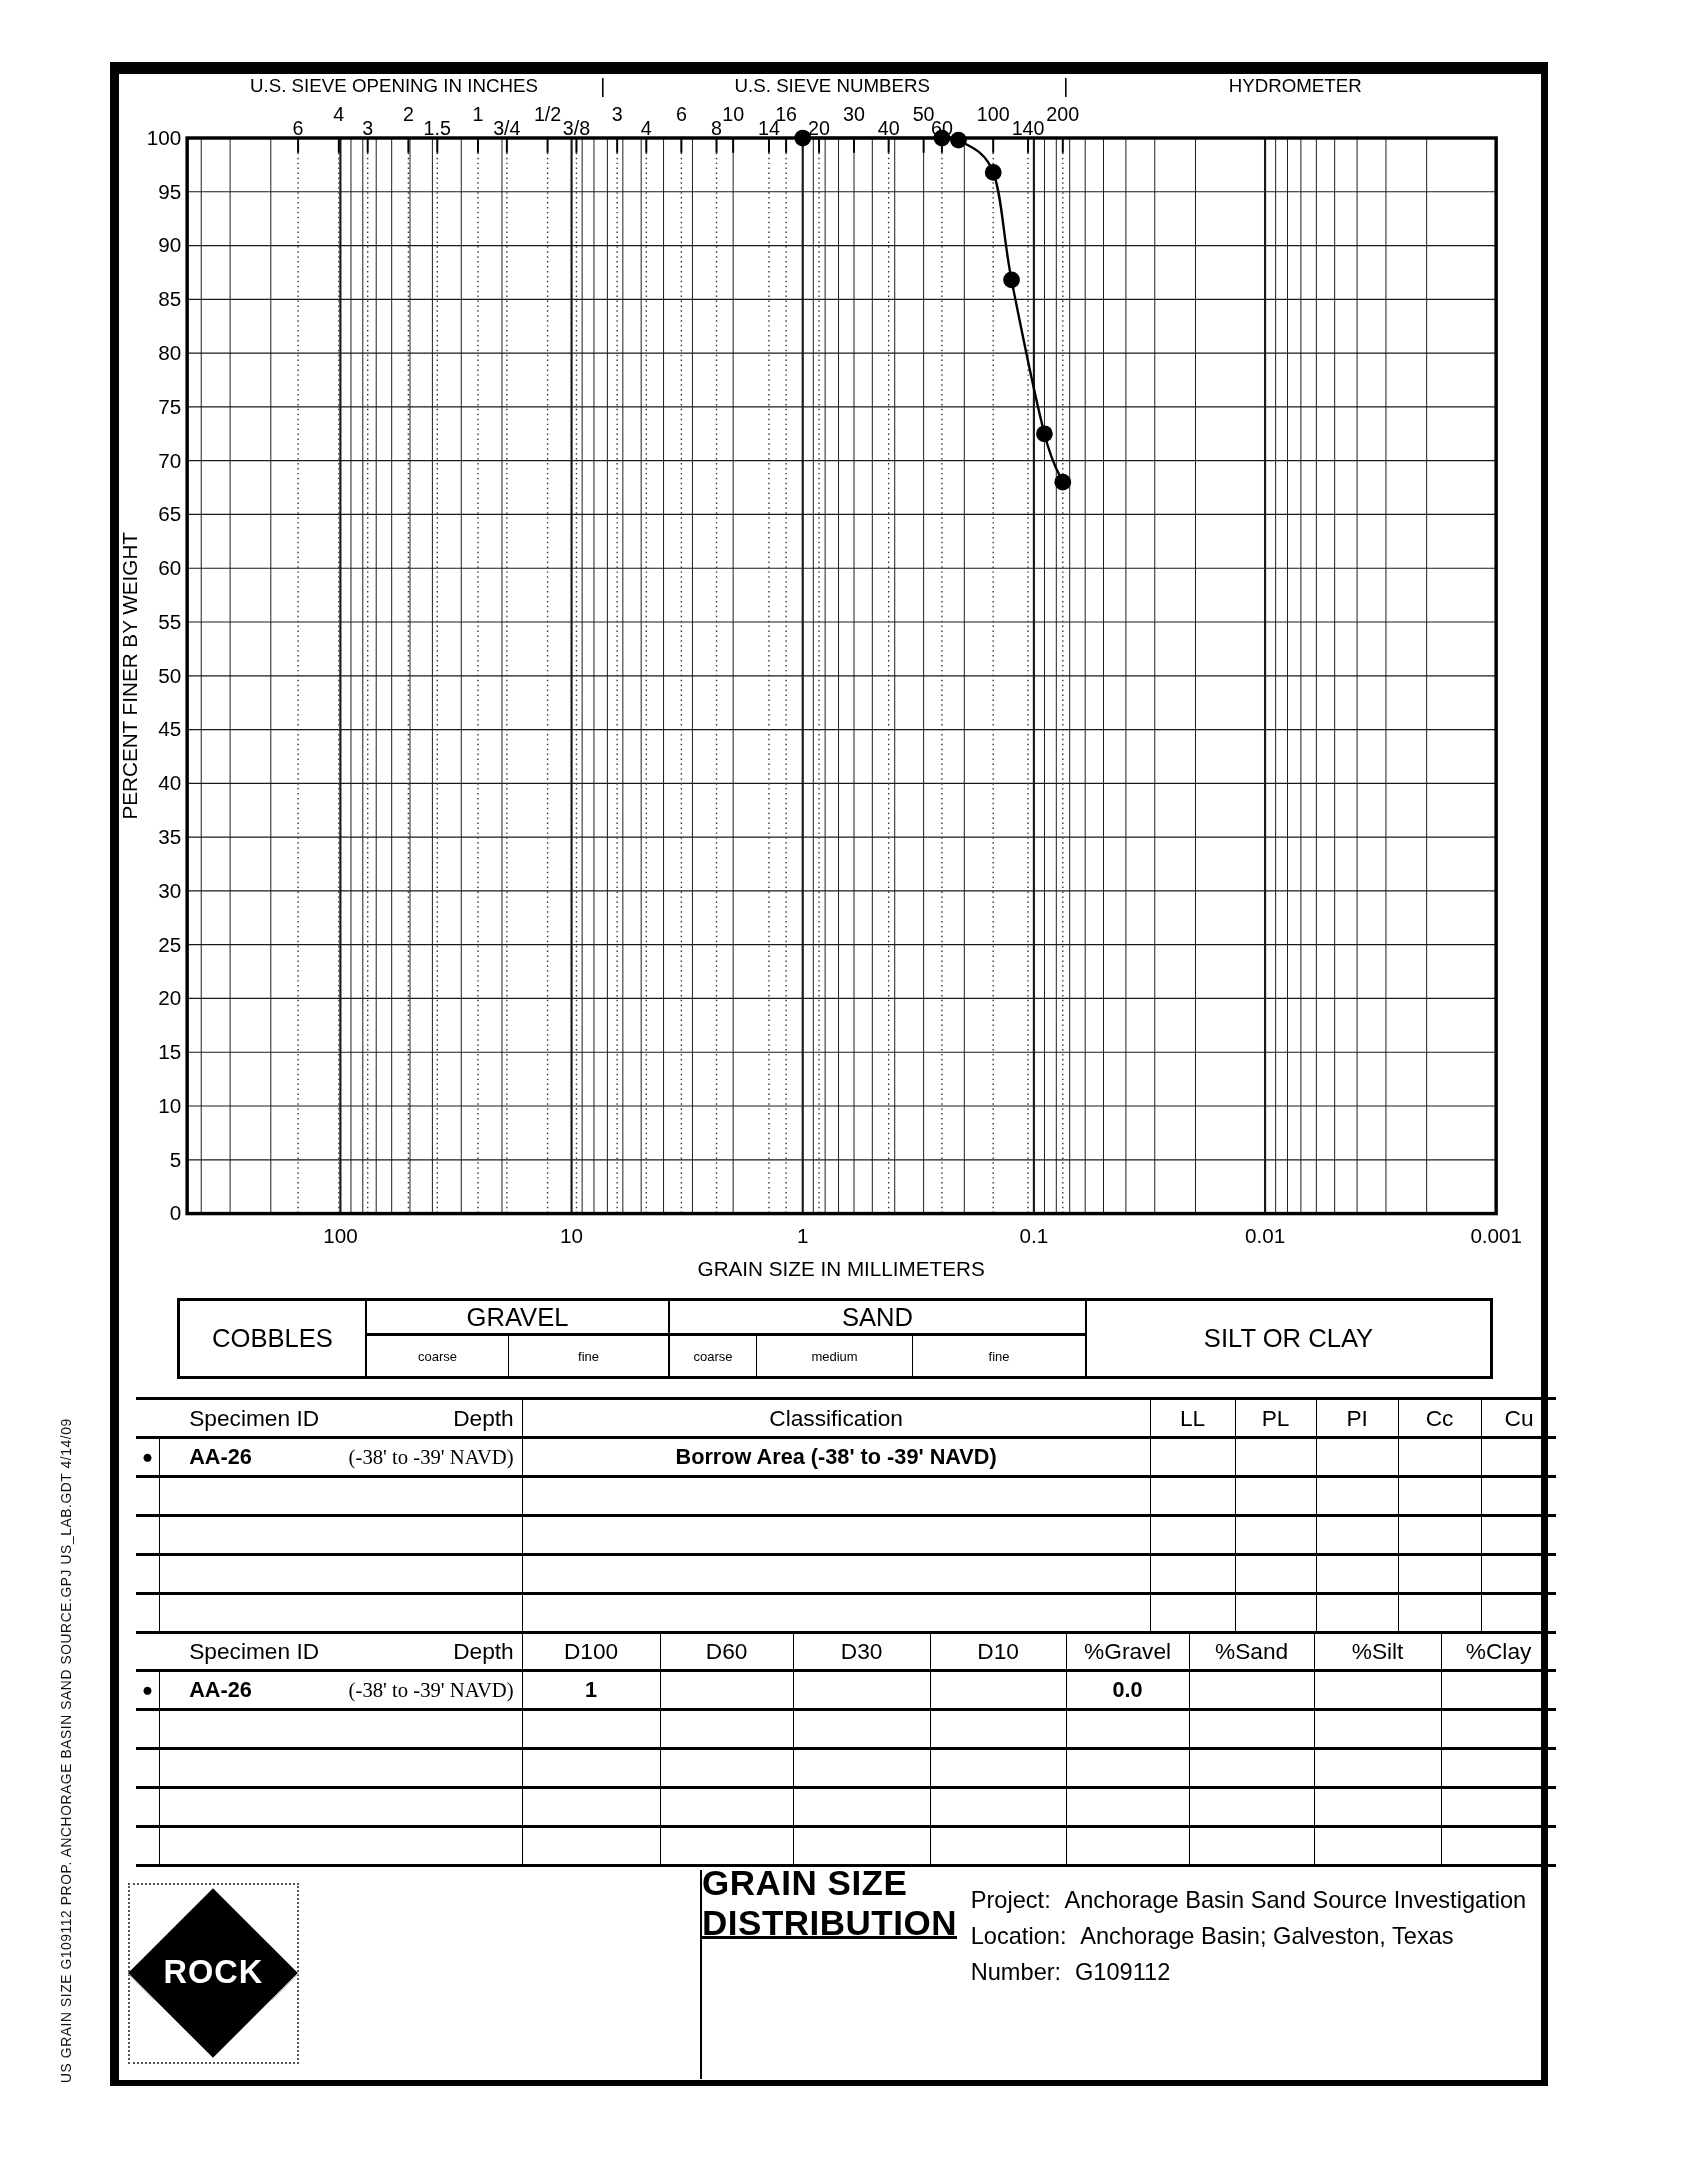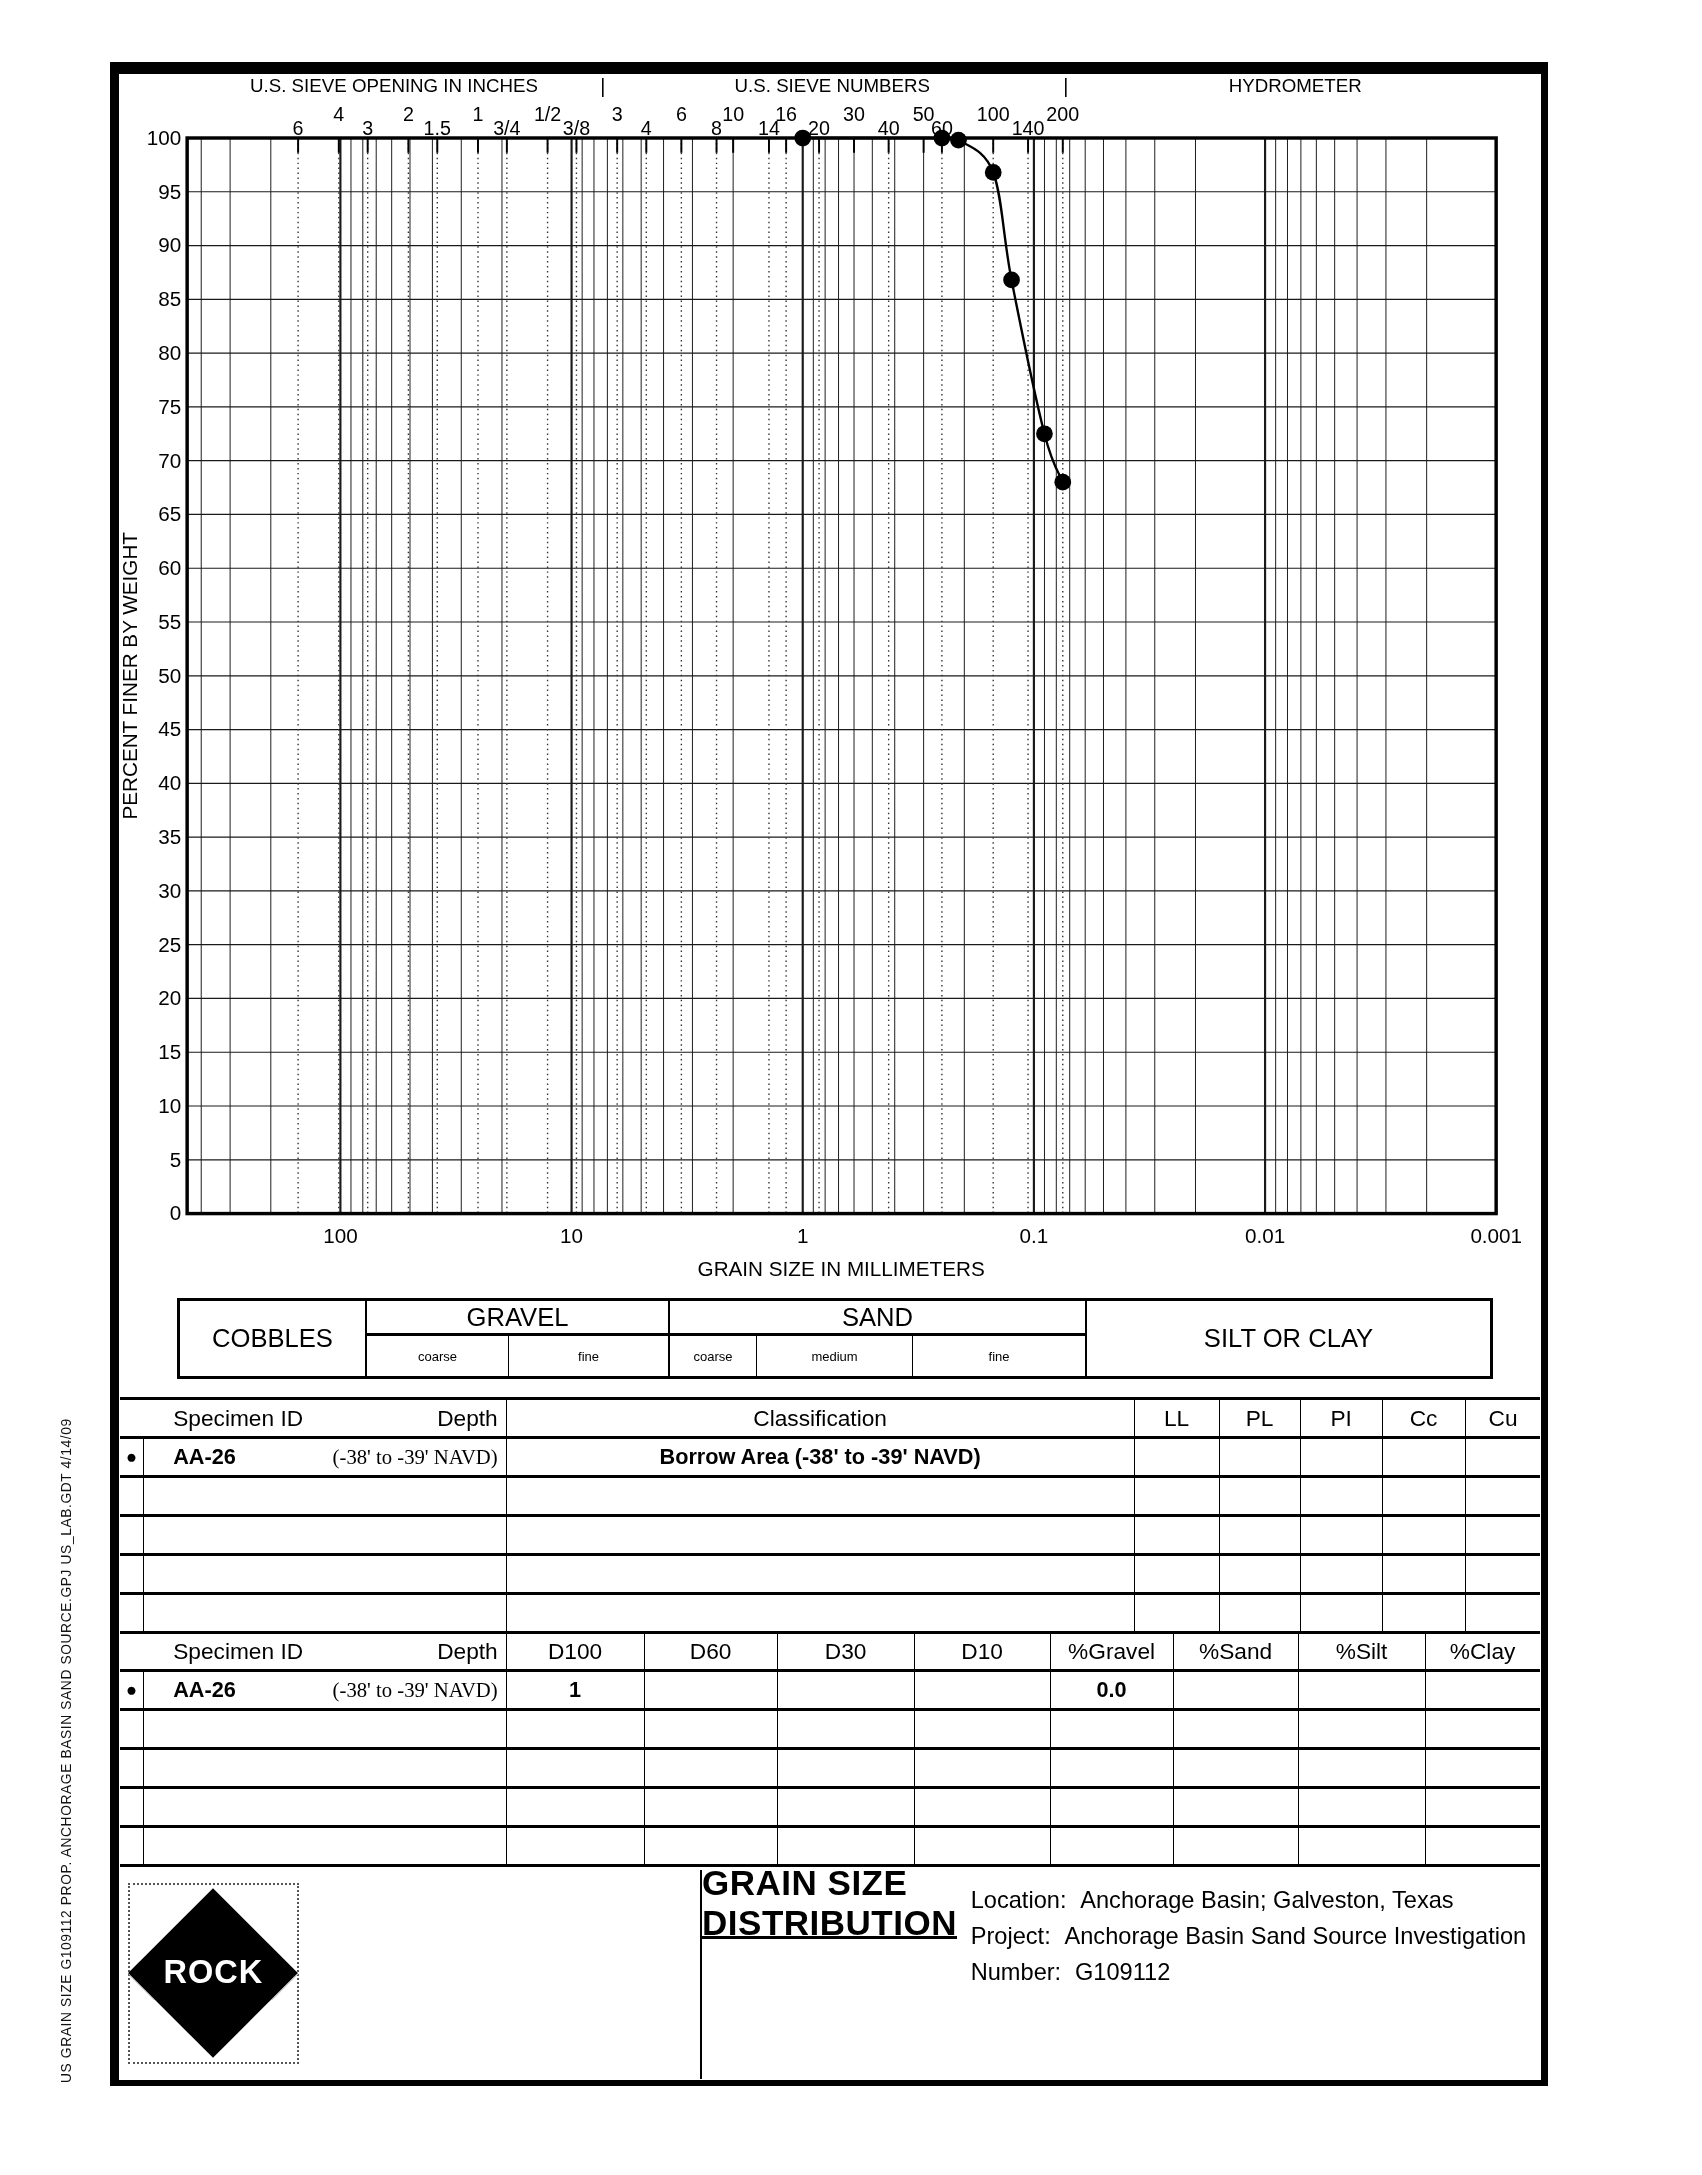--- a/index.html
+++ b/index.html
@@ -15,21 +15,21 @@
   .band-col{box-sizing:border-box;border-right:2px solid #000;display:flex;flex-direction:column;}
   .band-col:last-child{border-right:none;}
   .band-full{justify-content:center;align-items:center;font-size:25.6px;}
   .band-title{height:35px;display:flex;align-items:center;justify-content:center;font-size:25.6px;
         border-bottom:3px solid #000;box-sizing:border-box;}
   .band-subs{flex:1;display:flex;}
   .band-sub{box-sizing:border-box;border-right:1px solid #000;display:flex;align-items:center;
         justify-content:center;font-size:13px;}
   .band-sub:last-child{border-right:none;}
   
-  .dtable{position:absolute;left:120px;width:1420px;box-sizing:border-box;border-top:3px solid #000;}
+  .dtable{position:absolute;left:136px;width:1420px;box-sizing:border-box;border-top:3px solid #000;}
   .t-row{display:grid;height:39px;box-sizing:border-box;border-bottom:3px solid #000;}
   .t-cell{box-sizing:border-box;border-right:1px solid #000;display:flex;align-items:center;
         justify-content:center;font-size:21.7px;overflow:hidden;white-space:nowrap;}
   .t-cell.last{border-right:none;}
   .t-cell.nb{border-right:none;}
   .t-head{font-size:22.7px;}
   .spec-cell{justify-content:space-between;padding:0 7.9px 0 29.6px;}
   .marker{font-size:18.7px;}
   .bold{font-weight:bold;}
   .serif{font-family:"Liberation Serif",serif;font-size:20.7px;}
@@ -463,24 +463,24 @@
         <div class="dia-s l"></div>
         <div class="dia-s r"></div>
         <div class="dia"></div>
         <div class="logo-word">ROCK</div>
       </div>
     </div>
     <div class="footer-right">
       <div class="report-title">GRAIN SIZE DISTRIBUTION</div>
       <div class="fields">
         <div class="field-line">
+          <span class="lab">Project:</span><span>Anchorage Basin Sand Source Investigation</span>
+        </div>
+        <div class="field-line">
           <span class="lab">Location:</span><span>Anchorage Basin; Galveston, Texas</span>
-        </div>
-        <div class="field-line">
-          <span class="lab">Project:</span><span>Anchorage Basin Sand Source Investigation</span>
         </div>
         <div class="field-line">
           <span class="lab">Number:</span><span>G109112</span>
         </div>
       </div>
     </div>
   </div>
 
 </div>
 

